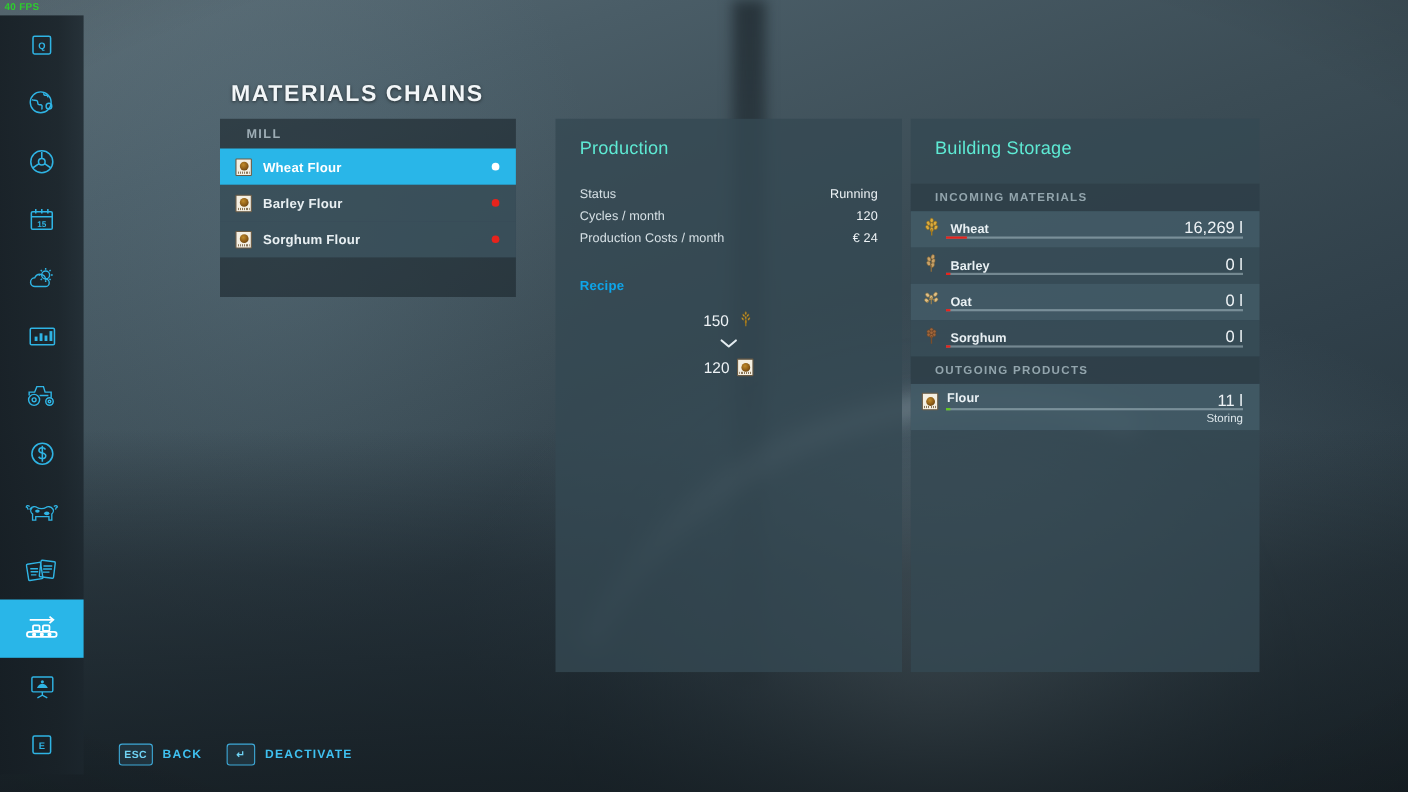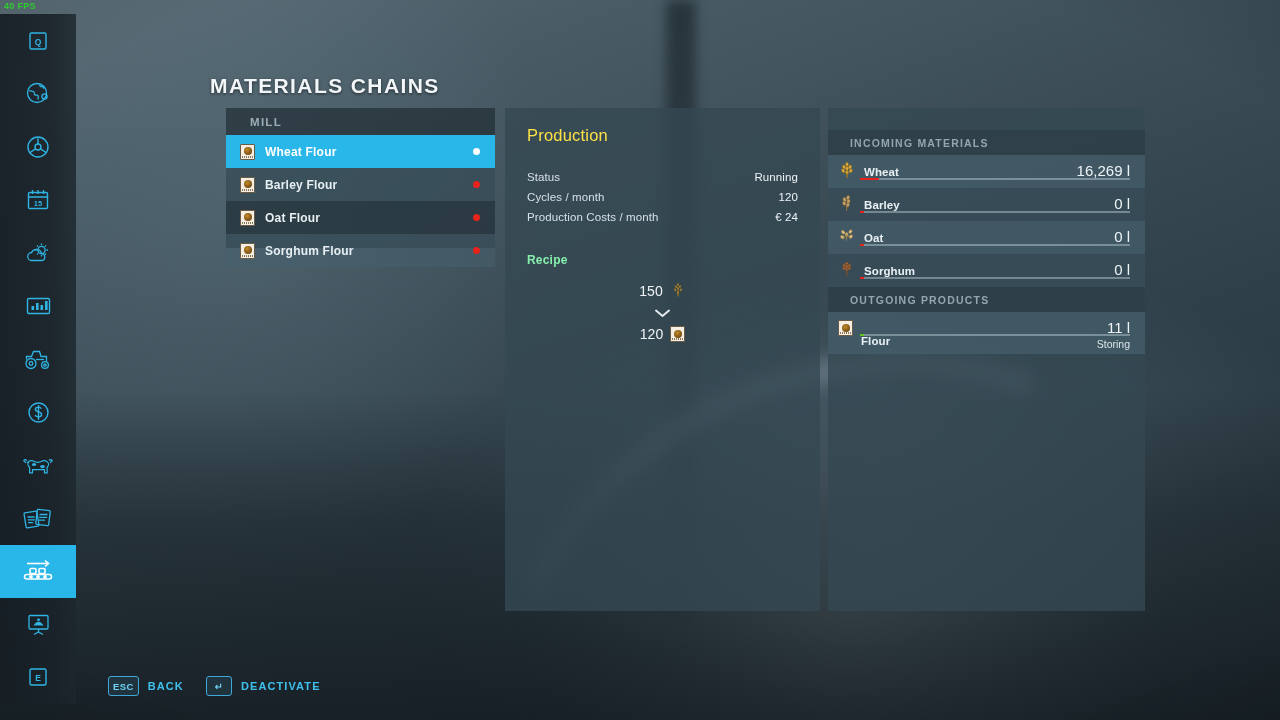--- a/index.html
+++ b/index.html
@@ -70,21 +70,21 @@
   
   #page-title {
     position:absolute; left:210px; top:74px; z-index:20;
     font-size:21px; font-weight:bold; color:#f2f6f8;
     letter-spacing:1.4px;
     text-shadow:0 1px 3px rgba(0,0,0,.6);
   }
 
   
   #mill-panel {
-    position:absolute; left:226px; top:108px; width:269px; height:140px; z-index:20;
+    position:absolute; left:200px; top:108px; width:269px; height:162px; z-index:20;
     background:rgba(28,38,45,.62);
   }
   #mill-head {
     height:27px; display:flex; align-items:center; padding-left:24px;
     font-size:11.5px; font-weight:bold; letter-spacing:1.3px; color:#9dadb5;
   }
   .mill-row {
     height:33px; display:flex; align-items:center; padding:0 14px 0 14px;
     position:relative;
   }
@@ -119,35 +119,35 @@
     content:""; position:absolute; left:1px; right:1px; bottom:1px; height:2px;
     background:repeating-linear-gradient(90deg,#8a7658 0 1px,transparent 1px 2px);
   }
 
   
   .panel {
     position:absolute; z-index:20;
     background:rgba(52,72,83,.80);
   }
   .panel-title {
-    font-size:16.5px; color:#fde047; letter-spacing:.2px;
+    font-size:16.5px; color:#5eead4; letter-spacing:.2px;
     padding:18px 0 0 22px;
   }
 
   
   #production { left:505px; top:108px; width:315px; height:503px; }
   #prod-rows { margin-top:22px; padding:0 22px; }
   .prow {
     display:flex; justify-content:space-between; align-items:center;
     height:20px; font-size:11.5px; color:#d6e0e5; letter-spacing:.1px;
   }
   .prow .v { color:#eef3f6; }
   #recipe-label {
     padding:0 22px; margin-top:26px;
-    font-size:12px; font-weight:bold; color:#86efac; letter-spacing:.2px;
+    font-size:12px; font-weight:bold; color:#0ea5e9; letter-spacing:.2px;
   }
   #recipe-body {
     margin-top:14px; display:flex; flex-direction:column; align-items:center;
     color:#eef3f6;
   }
   .rline { display:flex; align-items:center; gap:7px; font-size:14px; }
   .chev { margin:3px 0 4px 0; }
 
   
   #storage { left:828px; top:108px; width:317px; height:503px; }
@@ -365,25 +365,20 @@
     <span class="lbl">Wheat Flour</span>
     <span class="dot dot-white"></span>
   </div>
 
   <div class="mill-row odd">
     <span class="sack"></span>
     <span class="lbl">Barley Flour</span>
     <span class="dot dot-red"></span>
   </div>
 
-  <div class="mill-row even">
-    <span class="sack"></span>
-    <span class="lbl">Oat Flour</span>
-    <span class="dot dot-red"></span>
-  </div>
 
   <div class="mill-row odd">
     <span class="sack"></span>
     <span class="lbl">Sorghum Flour</span>
     <span class="dot dot-red"></span>
   </div>
 </div>
 
 <div id="production" class="panel">
   <div class="panel-title">Production</div>
@@ -431,20 +426,21 @@
     </div>
 
     <div class="rline">
       <span>120</span>
       <span class="sack"></span>
     </div>
   </div>
 </div>
 
 <div id="storage" class="panel">
+  <div class="panel-title">Building Storage</div>
 
   <div style="margin-top:22px;">
     <div class="sec-head">INCOMING MATERIALS</div>
 
     <div class="srow odd">
       <span>
         <svg width="18" height="18" viewBox="0 0 18 18">
           <g fill="#d9ab3e" stroke="#8d6614" stroke-width=".5">
             <ellipse cx="9" cy="3.4" rx="1.5" ry="2.1"></ellipse>
             <ellipse cx="6" cy="6" rx="1.5" ry="2.1" transform="rotate(-32 6 6)"></ellipse>
@@ -523,21 +519,21 @@
       <span class="amt">0 l</span>
       <span class="bar">
           <span class="bar-red" style="width:1.4%"></span>
         </span>
     </div>
 
     <div class="sec-head" style="margin-top:0;">OUTGOING PRODUCTS</div>
 
     <div class="srow odd" style="height:42px; align-items:flex-start; padding-top:7px;">
       <span class="sack" style="margin-top:1px;"></span>
-      <span class="nm" style="margin-top:16px;">Flour</span>
+      <span class="nm" style="margin-top:0;">Flour</span>
       <span class="amt">11 l</span>
       <span class="bar" style="bottom:18px;">
           <span class="bar-green" style="width:1.4%"></span>
         </span>
       <span class="storing" style="bottom:4px;">Storing</span>
     </div>
   </div>
 </div>
 
 <div id="helpbar">

